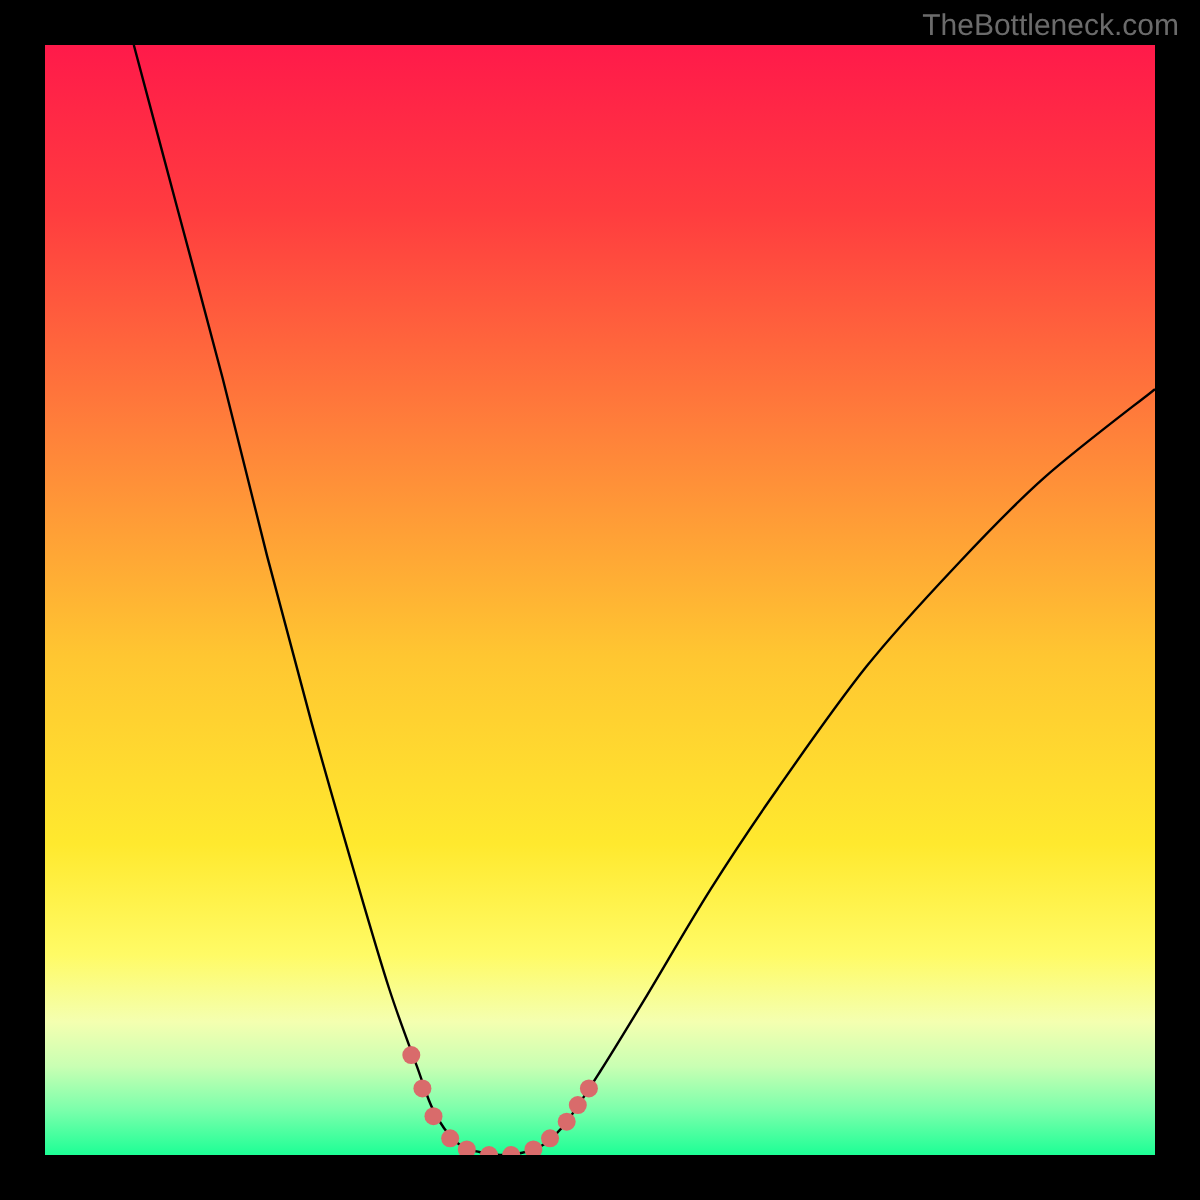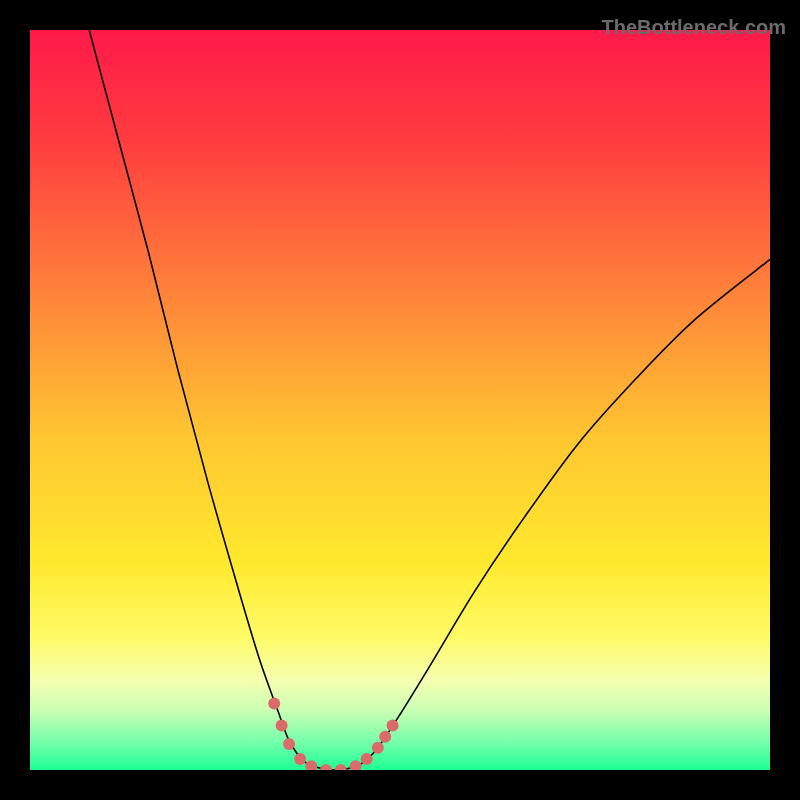--- a/index.html
+++ b/index.html
@@ -1,17 +1,17 @@
 <!DOCTYPE html>
 <html><head>
 <meta charset="utf-8">
 <style>
   * { margin: 0; padding: 0; box-sizing: border-box; }
   body { width: 800px; height: 800px; background: #000; position: relative; font-family: Arial, sans-serif; }
-  .watermark { position: absolute; top: 16px; right: 14px; color: #6b6b6b; font-size: 20px; font-weight: 700; z-index: 10; text-align: right; }
+  .watermark { position: absolute; top: 6px; right: 14px; color: #6b6b6b; font-size: 20px; font-weight: 400; z-index: 10; text-align: right; }
   .plot-area { position: absolute; top: 30px; left: 30px; width: 740px; height: 740px; }
   .bg-gradient { position: absolute; inset: 0; }
   svg.lines { position: absolute; inset: 0; width: 100%; height: 100%; }
 </style>
 </head>
 <body>
 
 <div class="watermark">TheBottleneck.com</div>
 
 <div class="plot-area">

